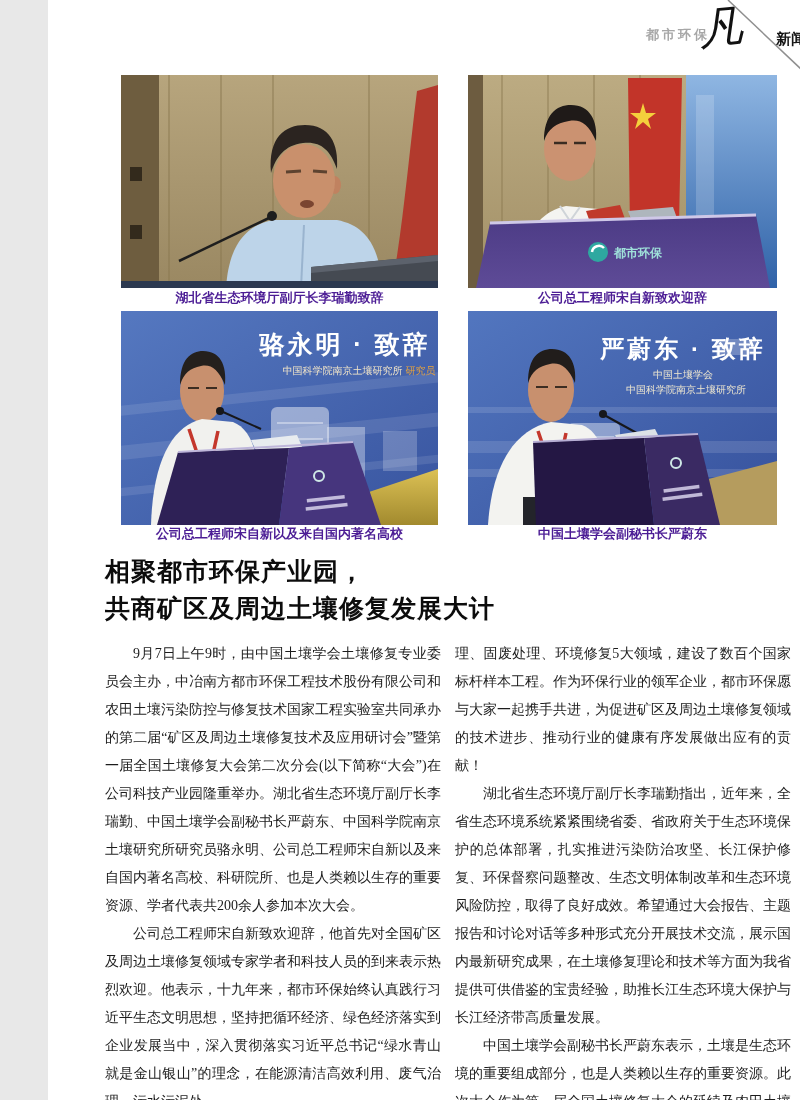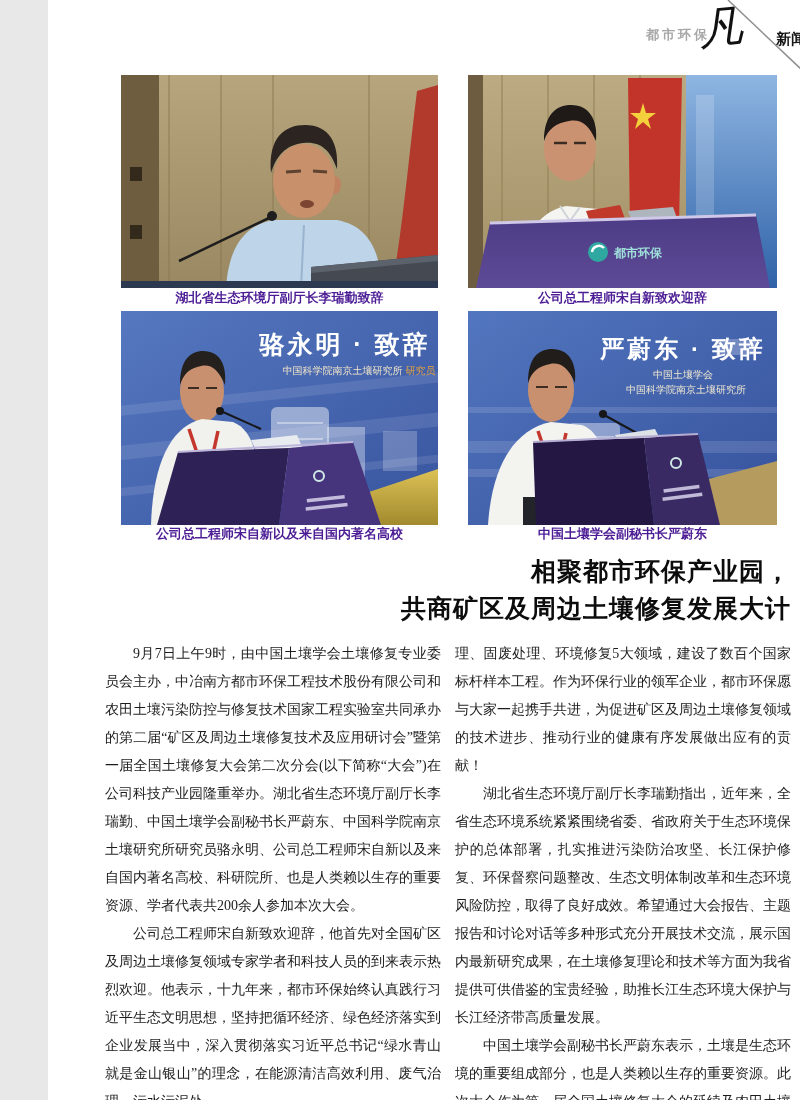--- a/index.html
+++ b/index.html
@@ -11,21 +11,21 @@
               font-family:"DejaVu Serif","Liberation Serif",serif;font-style:italic;transform:rotate(-6deg);}
   .section-label{position:absolute;left:728px;top:30px;font-size:15px;font-weight:bold;color:#161616;}
   .header-line{position:absolute;left:600px;top:0;width:200px;height:100px;pointer-events:none;}
   .page-badge{position:absolute;left:754px;top:70px;width:44px;height:20px;background:#6fc4b3;
               color:#ffffff;font-size:13px;display:flex;align-items:center;justify-content:center;}
   .page-badge .notch{position:absolute;left:-1px;top:-4px;width:7px;height:7px;background:#ffffff;}
   
   .photo{position:absolute;display:block;}
   .caption{position:absolute;text-align:center;font-size:13px;font-weight:bold;color:#4c1d95;line-height:16px;}
   
-  .article-title{position:absolute;left:57px;top:553px;width:686px;text-align:right;
+  .article-title{position:absolute;left:57px;top:553px;width:686px;text-align:left;
                  font-size:25px;line-height:37px;font-weight:800;color:#0c0c0c;letter-spacing:1px;}
   .col{position:absolute;top:640px;width:336px;font-family:"Liberation Serif","DejaVu Serif",serif;
        font-size:14px;line-height:28px;color:#1c1c1c;text-align:justify;text-justify:inter-ideograph;}
   .col-left{left:57px;}
   .col-right{left:407px;}
   .col p{margin:0;}
   .col p.indent{text-indent:2em;}
 </style>
 </head>
 <body>

